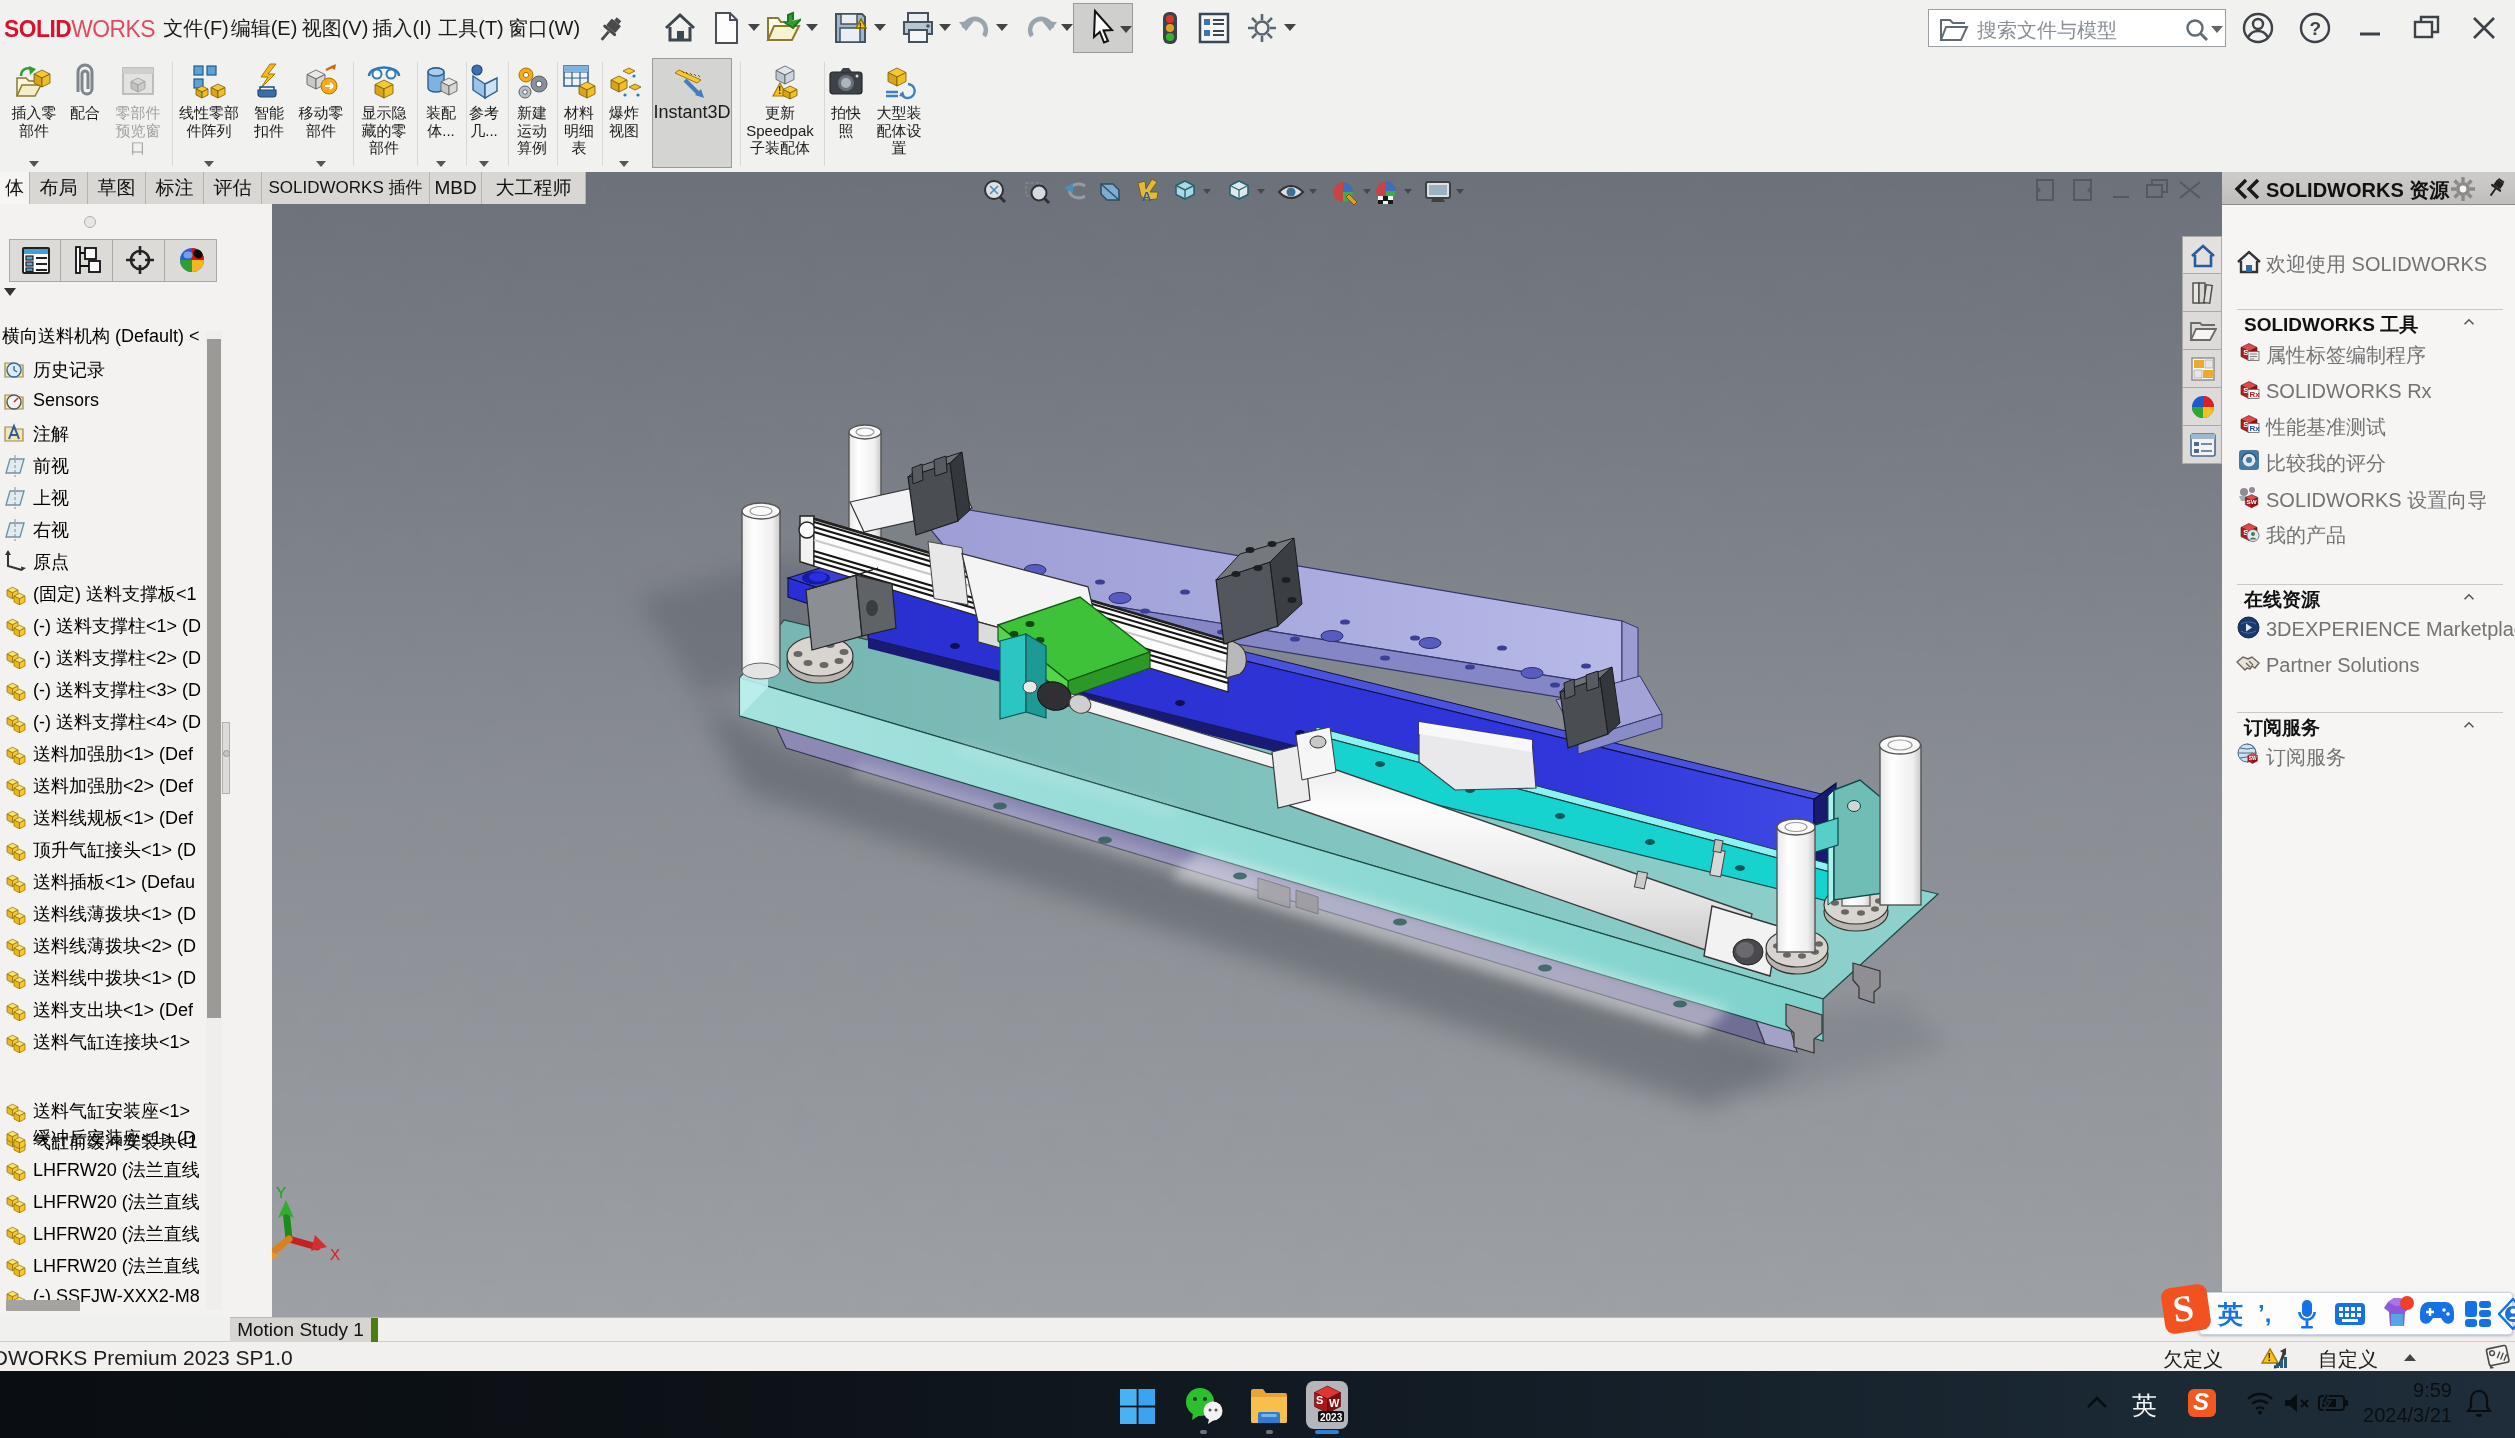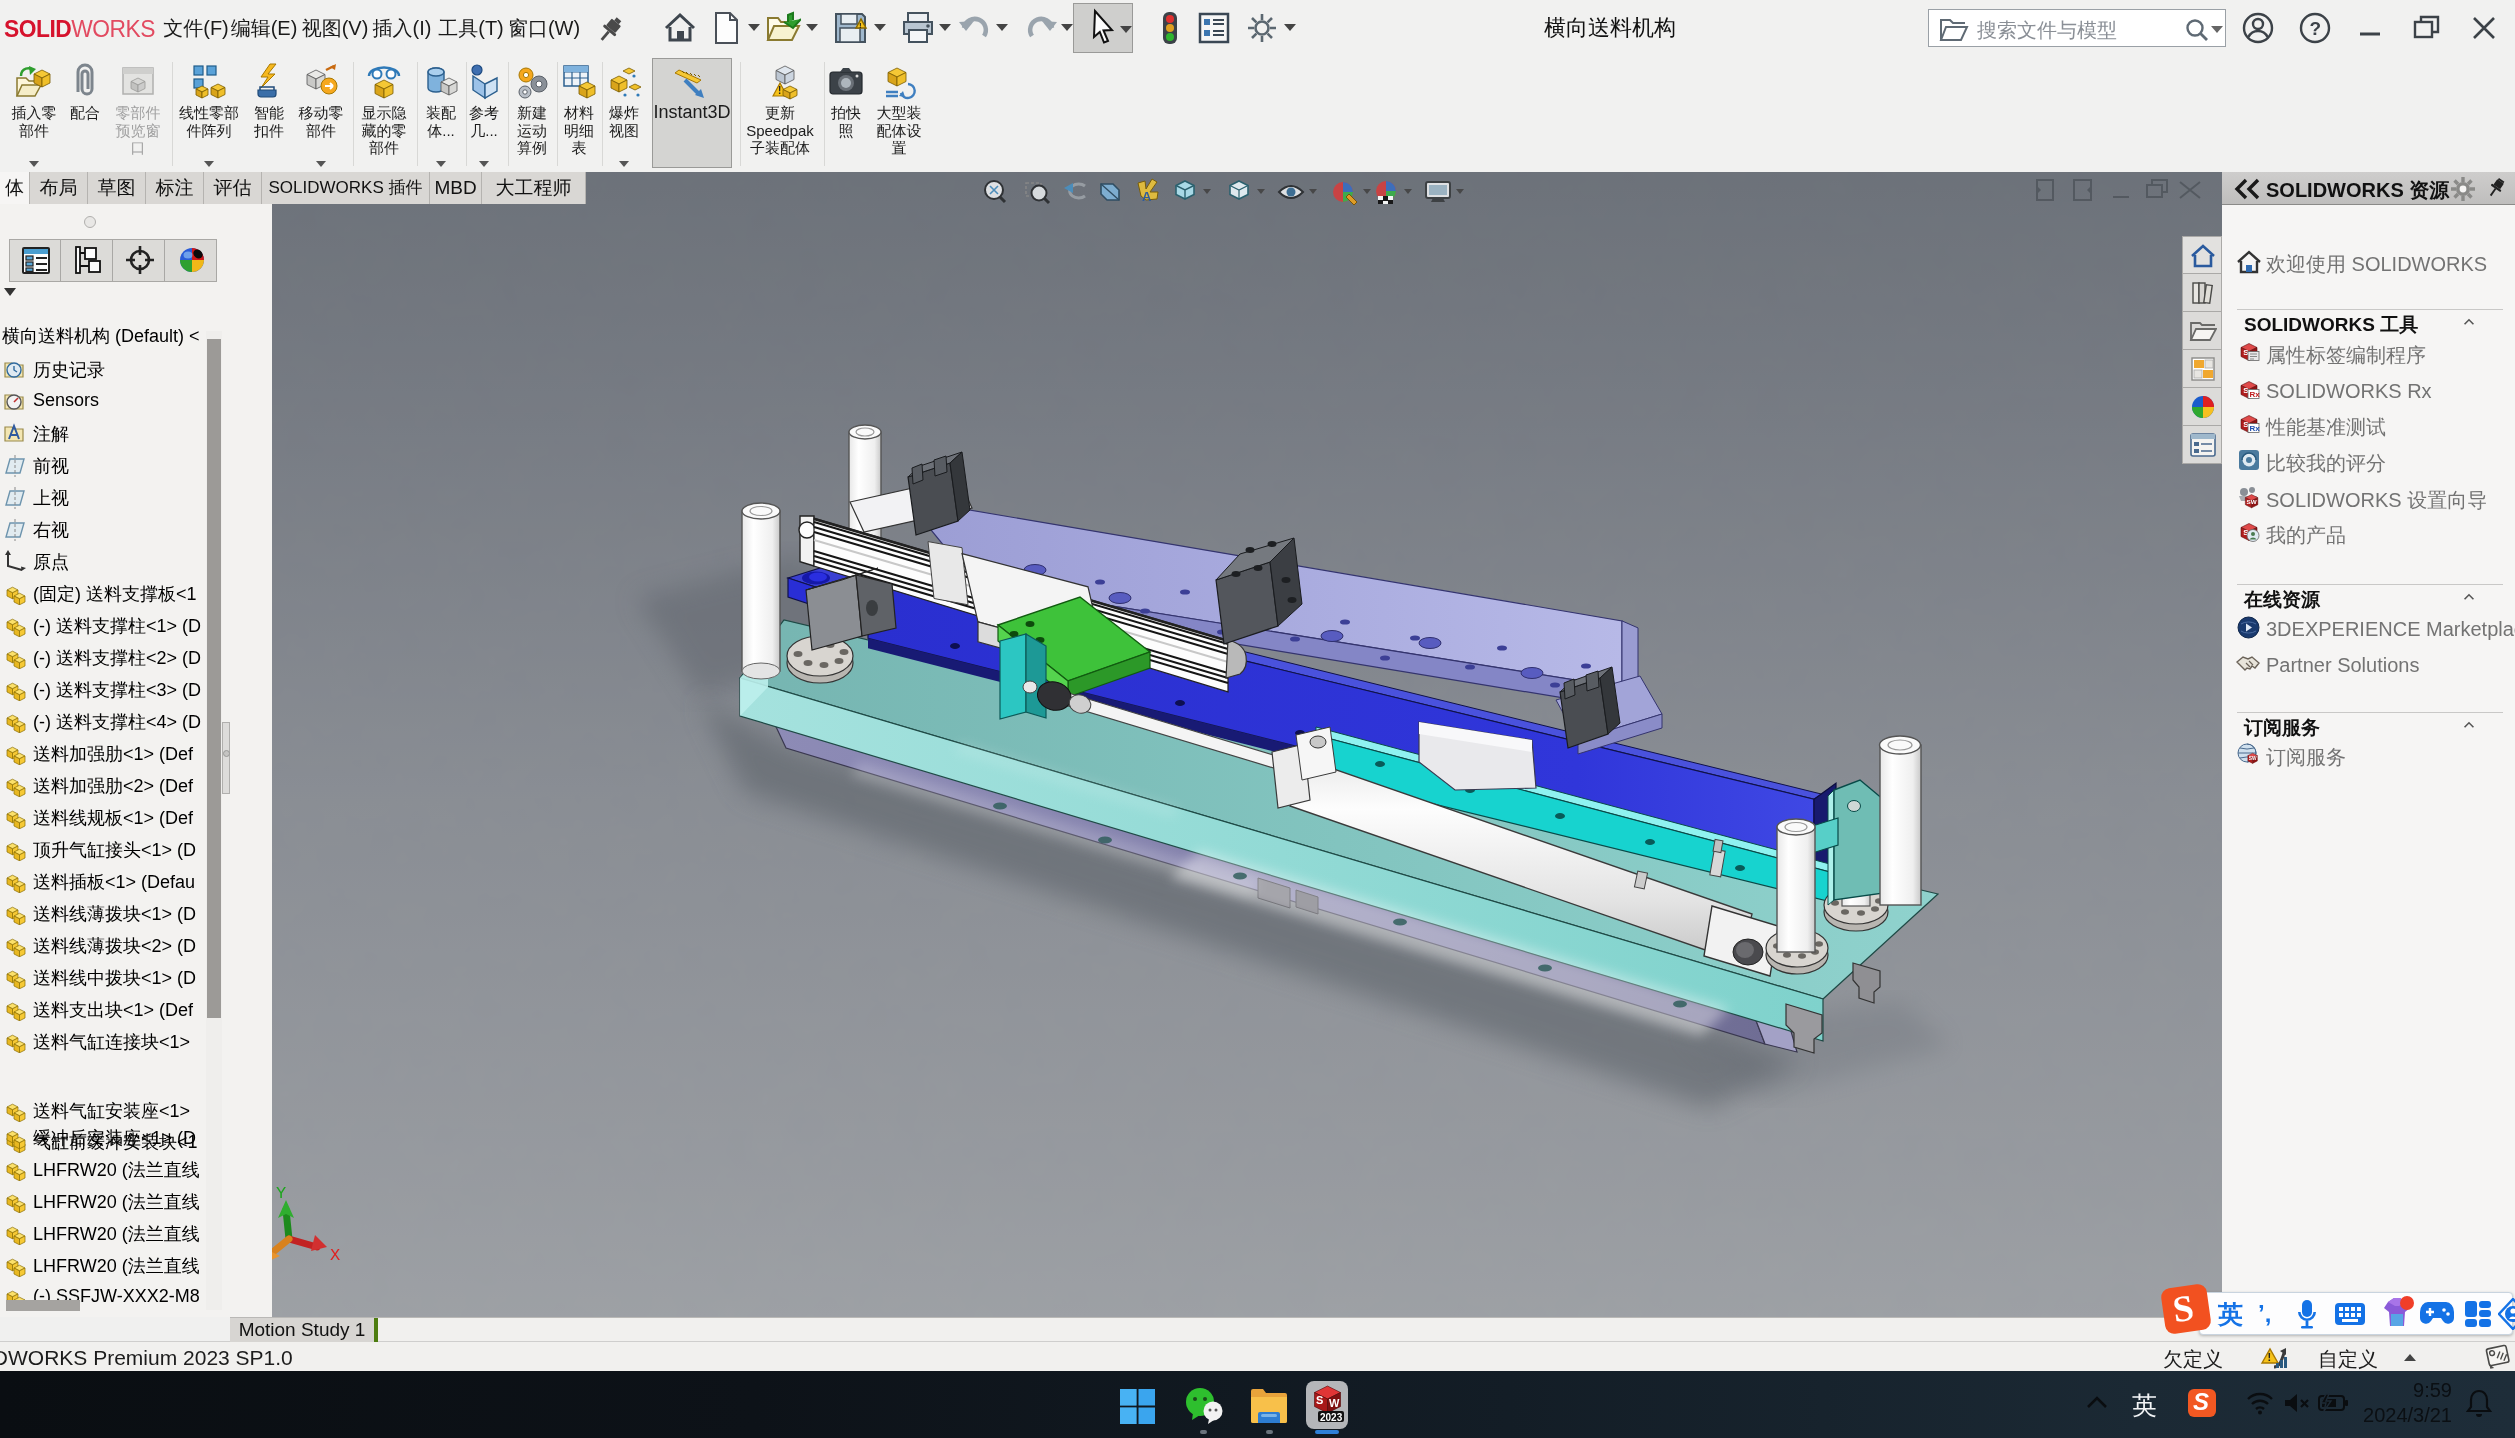--- a/index.html
+++ b/index.html
@@ -37,21 +37,21 @@
 .ticn{position:absolute;left:4px;top:4px;width:24px;height:24px;}
 
 #rpanel{position:absolute;z-index:6;left:2222px;top:172px;width:293px;height:1169px;background:#f6f5f4;}
 #rphead{position:absolute;left:0px;top:0px;width:293px;height:33px;background:linear-gradient(#cecdcc,#bfbebd);border-bottom:1px solid #8a8a88;}
 .rpitem{position:absolute;left:44px;font-size:20px;color:#737373;white-space:nowrap;}
 .rpsec{position:absolute;left:22px;font-size:19px;font-weight:bold;color:#111;}
 .rpsep{position:absolute;left:15px;width:266px;height:1px;background:#c9c8c7;}
 .chev{position:absolute;left:240px;width:14px;height:8px;}
 
 #motionbar{position:absolute;z-index:6;left:230px;top:1317px;width:2285px;height:24px;background:#f1f0ee;border-top:1px solid #b9b8b6;}
-#mtab{position:absolute;left:0;top:0;width:148px;height:24px;background:#d7d5d2;border-right:4px solid #4d7c0f;font-size:19px;color:#111;text-align:center;line-height:24px;}
+#mtab{position:absolute;left:0;top:0;width:148px;height:24px;background:#d7d5d2;border-right:7px solid #4d7c0f;font-size:19px;color:#111;text-align:center;line-height:24px;}
 #statusbar{position:absolute;left:0;top:1341px;width:2515px;height:30px;background:#f1f0ee;border-top:1px solid #cfcecd;overflow:hidden;}
 #taskbar{position:absolute;left:0;top:1371px;width:2515px;height:67px;background:linear-gradient(90deg,#0a0e12 0%,#0d1218 30%,#131d26 60%,#1b2934 85%,#1e2d39 100%);}
 .st{position:absolute;top:4px;font-size:20px;color:#1c1c1c;}
 </style></head>
 <body>
 <div id="app">
   <div id="titlebar">
     <div id="logo"><b>SOLID</b><span>WORKS</span></div>
     <div class="menu" style="left:196px;">文件(F)</div>
     <div class="menu" style="left:264px;">编辑(E)</div>
@@ -125,21 +125,20 @@
         <rect x="8" y="20" width="6" height="6" fill="#3c76b0"></rect>
         <path d="M17 10 h11 M17 14 h11 M17 21 h11 M17 25 h11" stroke="#3a4754" stroke-width="2"></path>
       </svg>
     <svg class="ticon" style="left:1244px;" viewBox="0 0 36 36">
         <g fill="none" stroke="#5b6770" stroke-width="2.6">
           <circle cx="18" cy="18" r="6.5"></circle>
           <path d="M18 4 v6 M18 26 v6 M4 18 h6 M26 18 h6 M8 8 l4.4 4.4 M23.6 23.6 L28 28 M28 8 l-4.4 4.4 M12.4 23.6 L8 28"></path>
         </g>
       </svg>
     <div class="caret" style="left:1284px;"></div>
-    <div id="title-center">横向送料机构</div>
     <div id="searchbox">
       <svg style="position:absolute;left:10px;top:6px;" width="30" height="26" viewBox="0 0 30 26">
           <path d="M2 24 V4 h9 l3 3 h12" fill="none" stroke="#5f6a74" stroke-width="2"></path>
           <path d="M2 24 l5-13 h21 l-6 13 z" fill="#fff" stroke="#5f6a74" stroke-width="2"></path>
         </svg>
       <span class="ph">搜索文件与模型</span>
       <svg style="position:absolute;left:255px;top:7px;" width="26" height="26" viewBox="0 0 26 26">
           <circle cx="11" cy="11" r="7.5" fill="none" stroke="#5f6a74" stroke-width="2.4"></circle>
           <path d="M16.5 16.5 L23 23" stroke="#5f6a74" stroke-width="2.8"></path>
         </svg>

